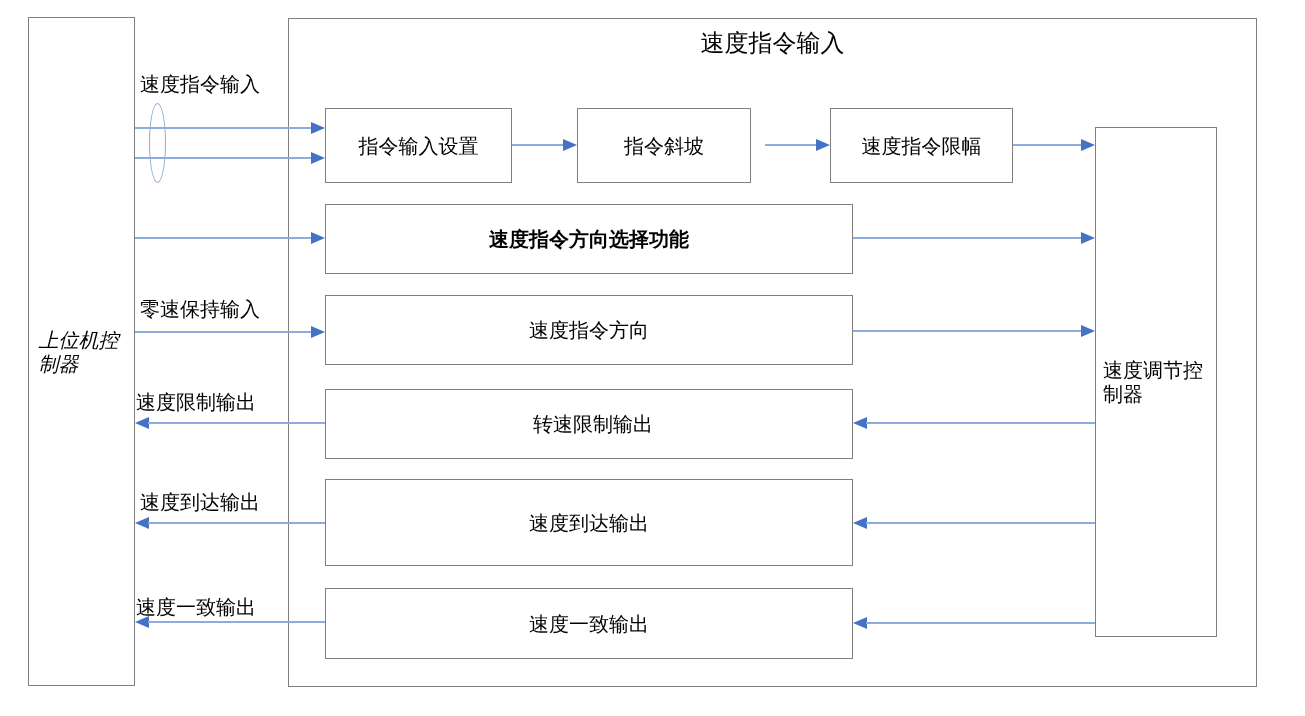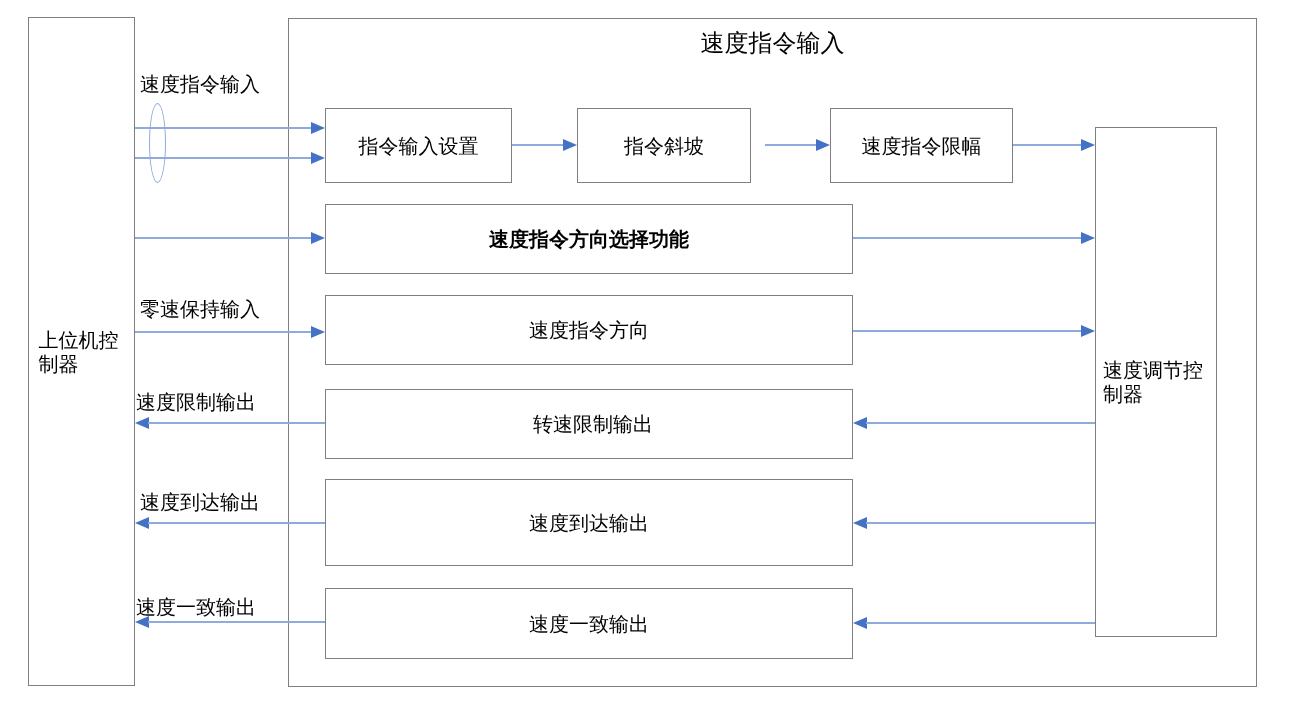--- a/index.html
+++ b/index.html
@@ -33,21 +33,21 @@
     position:absolute; box-sizing:border-box;
     border:1.4px solid #8FAADC; border-radius:50%; background:transparent;
   }
 </style>
 </head>
 <body>
 
 <div class="canvas">
 
   <div class="box" style="left:28px; top:17px; width:107px; height:669px;">
-    <span class="wrap" style="width:86px;">上位机控
+    <span class="wrap" style="width:86px;font-style:italic;">上位机控
 制器</span>
   </div>
 
   <div class="box" style="left:288px; top:18px; width:969px; height:669px;"></div>
 
   <div class="title" style="left:288px; top:30px; width:969px;">速度指令输入</div>
 
   <div class="box" style="left:1095px; top:127px; width:122px; height:510px;">
     <span class="wrap" style="width:106px;">速度调节控
 制器</span>

